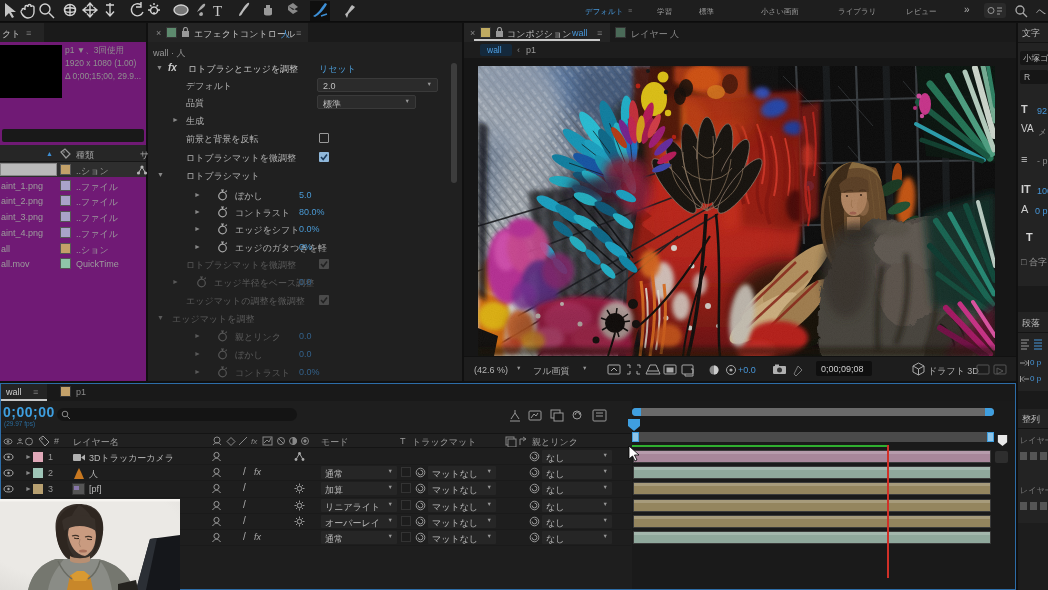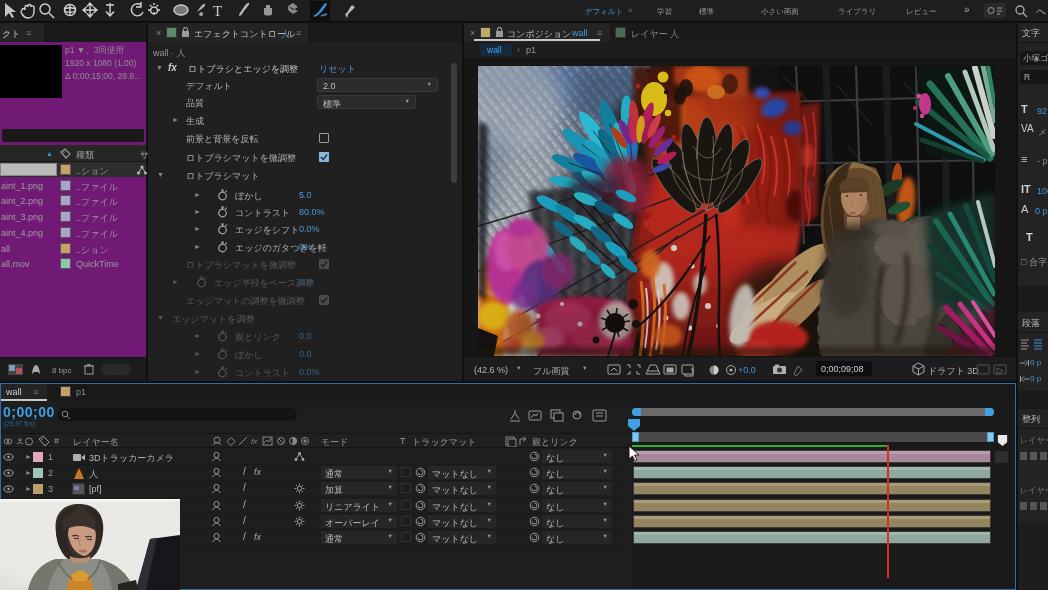--- a/index.html
+++ b/index.html
@@ -100,32 +100,20 @@
       <span class="p tx" style="left:1px;top:65.8px;color:#9d9d9d">aint_4.png</span>
       <div class="p" style="left:61px;top:65.8px;width:9px;height:9px;background:#a9a3c9;outline:1px solid #555"></div>
       <span class="p tx" style="left:76px;top:65.8px;color:#9d9d9d">..ファイル</span>
       <span class="p tx" style="left:1px;top:81.5px;color:#9d9d9d">all</span>
       <div class="p" style="left:61px;top:81.5px;width:9px;height:9px;background:#c3a169;outline:1px solid #555"></div>
       <span class="p tx" style="left:76px;top:81.5px;color:#9d9d9d">..ション</span>
       <span class="p tx" style="left:1px;top:97.19999999999999px;color:#9d9d9d">all.mov</span>
       <div class="p" style="left:61px;top:97.19999999999999px;width:9px;height:9px;background:#8fc5a9;outline:1px solid #555"></div>
       <span class="p tx" style="left:76px;top:97.19999999999999px;color:#9d9d9d">QuickTime</span>
     </div>
- <div class="p" style="left:0;top:334px;width:146px;height:24px;background:#1c1c1c;border-top:1px solid #151515">
-  <svg class="p" style="left:8px;top:4px" width="130" height="16" viewBox="0 0 130 16">
-   <rect x="0" y="2" width="15" height="11" fill="#444"></rect>
-        <rect x="1" y="3" width="6" height="6" fill="#7a9ac2"></rect>
-        <rect x="8" y="6" width="6" height="6" fill="#b05050"></rect>
-   <path d="M24 12 c0-4 2-9 4-9 c2 0 4 5 4 9 l-2-2 h-4 z" fill="#aaa"></path>
-   <text x="44" y="11" font-size="8" fill="#999">8 bpc</text>
-   <rect x="77" y="4" width="8" height="8" fill="none" stroke="#999"></rect>
-        <path d="M76 4 h10 M79 2.5 h4" stroke="#999" fill="none"></path>
-   <rect x="93" y="2" width="30" height="11" rx="5" fill="#2a2a2a"></rect>
-  </svg>
- </div>
 </div>
 
 <div class="p" id="fxp" style="left:148px;top:23px;width:314px;height:358px;background:#202020">
  <div class="p" style="left:0;top:0;width:314px;height:19px;background:#1a1a1a">
   <div class="p" style="left:0;top:0;width:160px;height:19px;background:#242424"></div>
   <span class="p tx" style="left:8px;top:5px;color:#888">×</span>
   <div class="p" style="left:19px;top:5px;width:9px;height:9px;background:#5d8a6e;outline:1px solid #333"></div>
   <svg class="p" style="left:33px;top:4px" width="9" height="11" viewBox="0 0 9 11">
         <rect x="1" y="4" width="7" height="6" fill="#999"></rect>
         <path d="M2.5 4 V2.5 a2 2 0 0 1 4 0 V4" stroke="#999" fill="none" stroke-width="1.2"></path>

